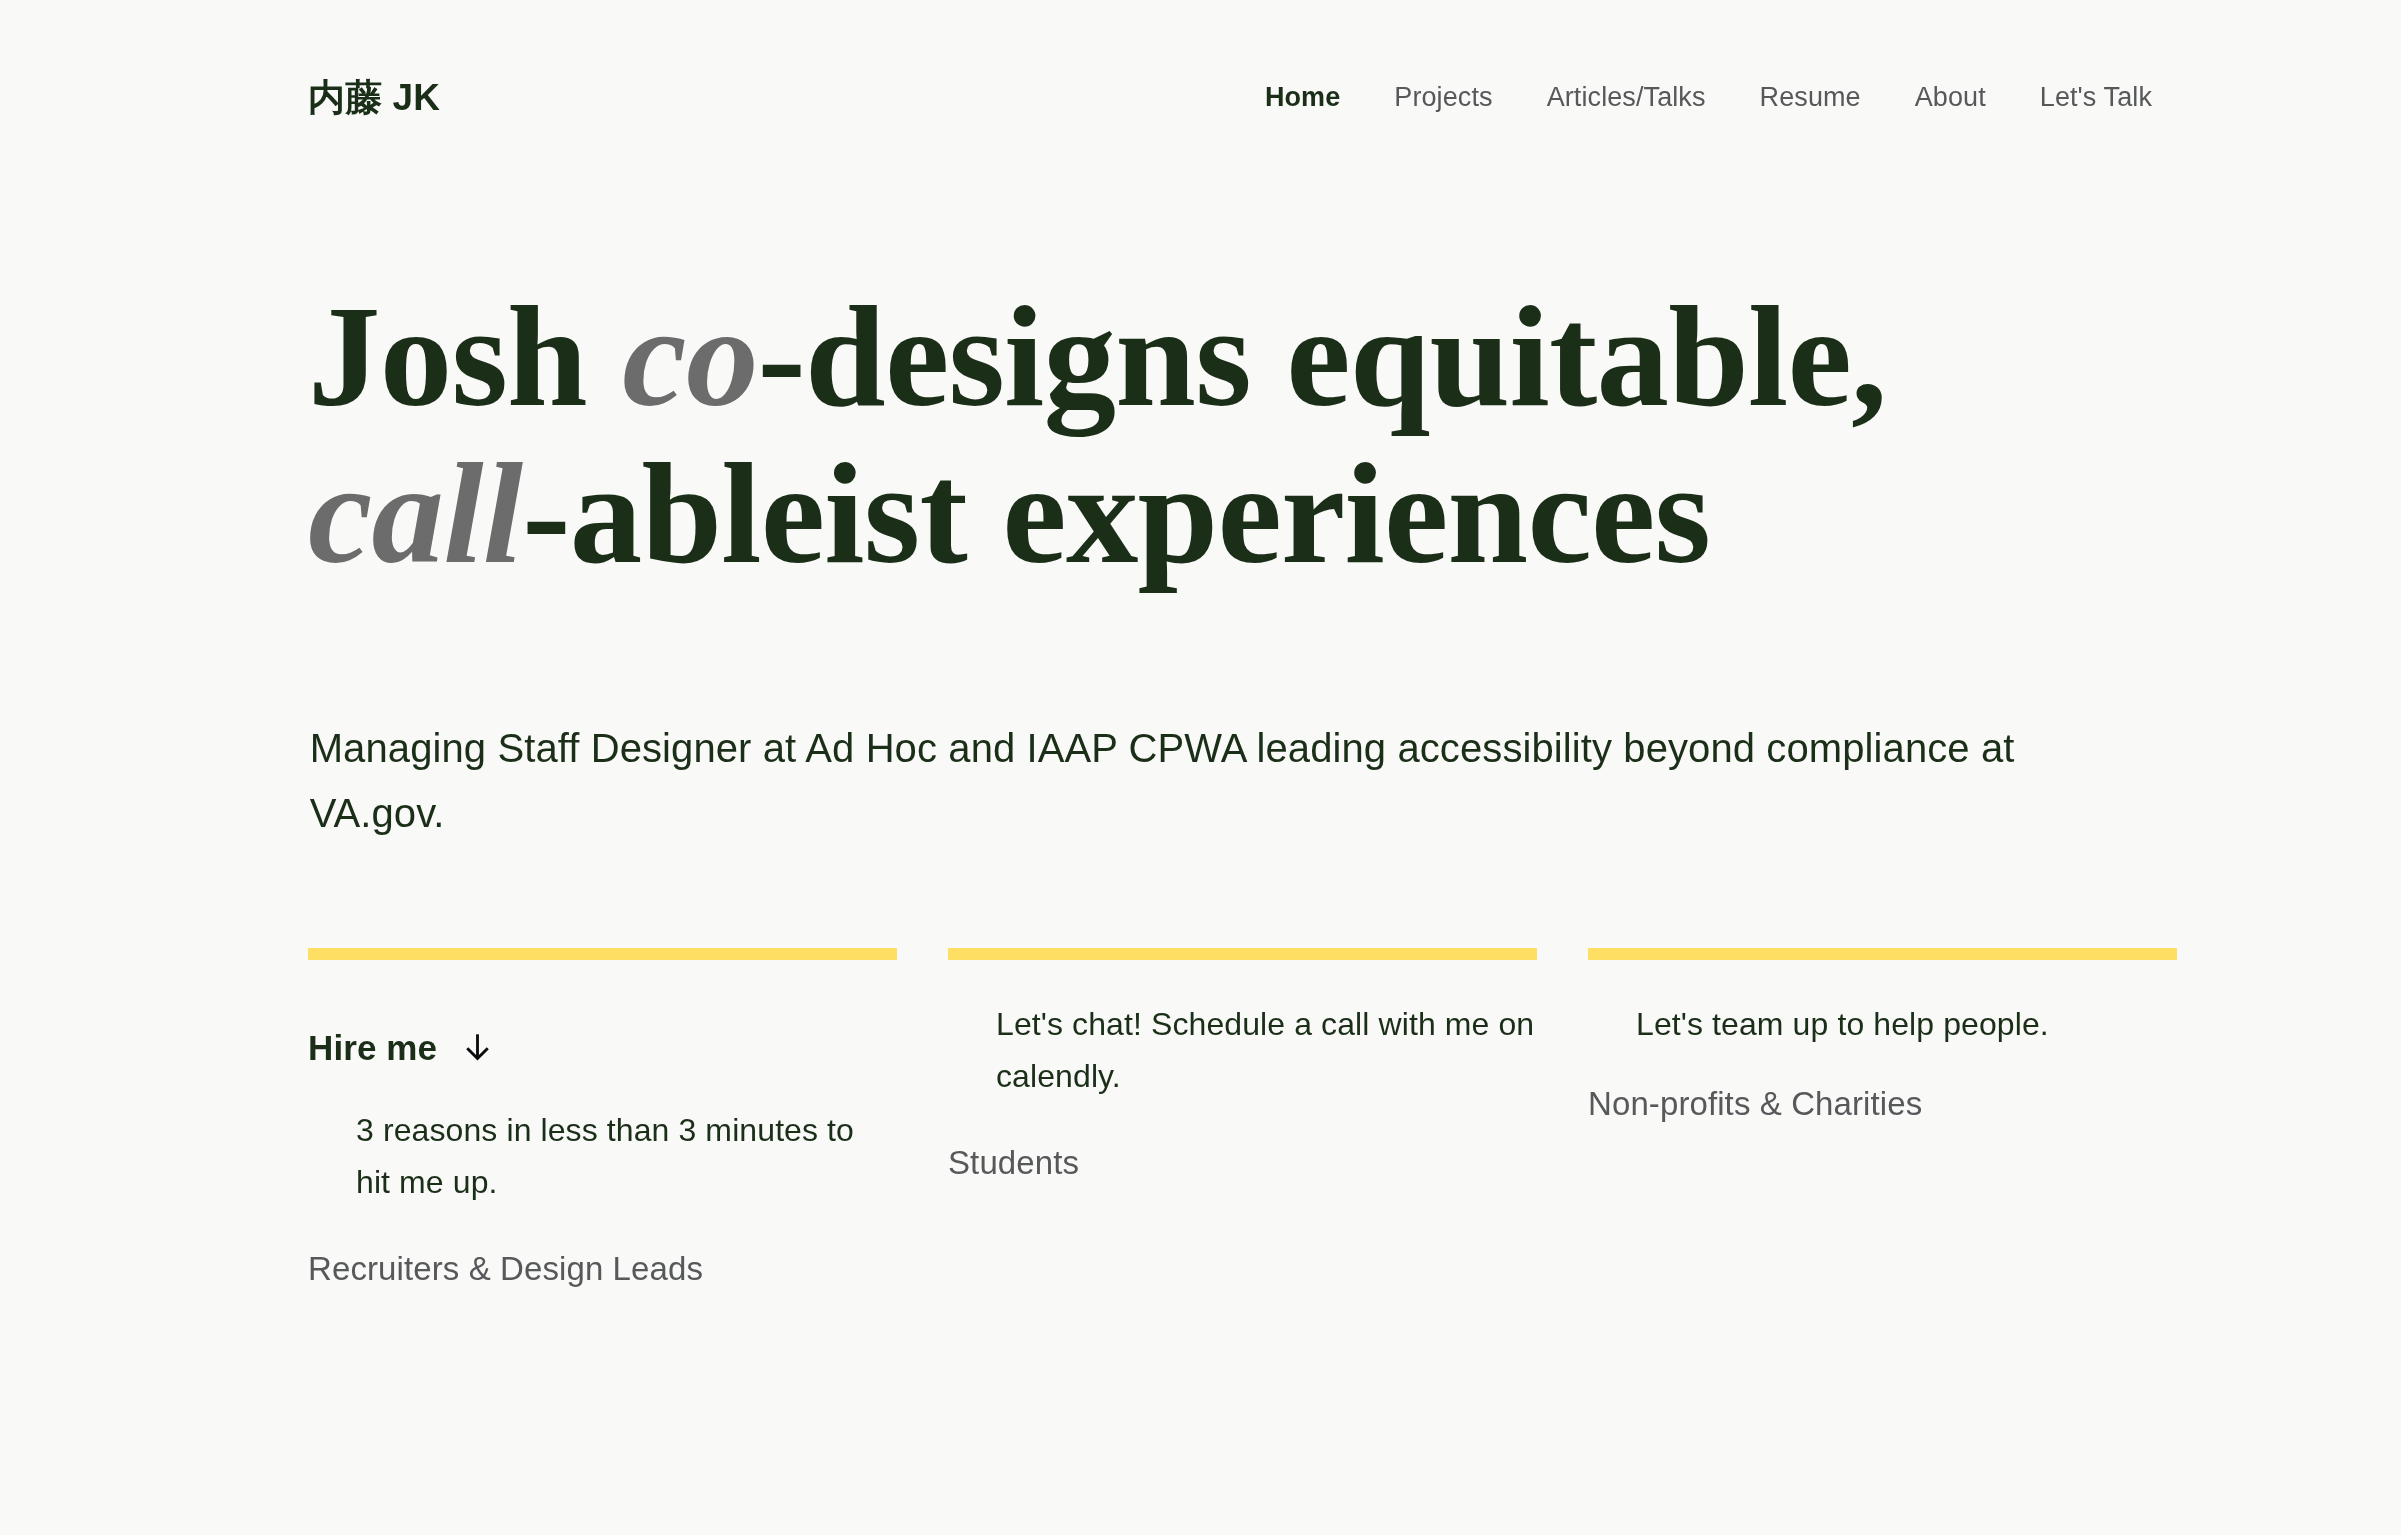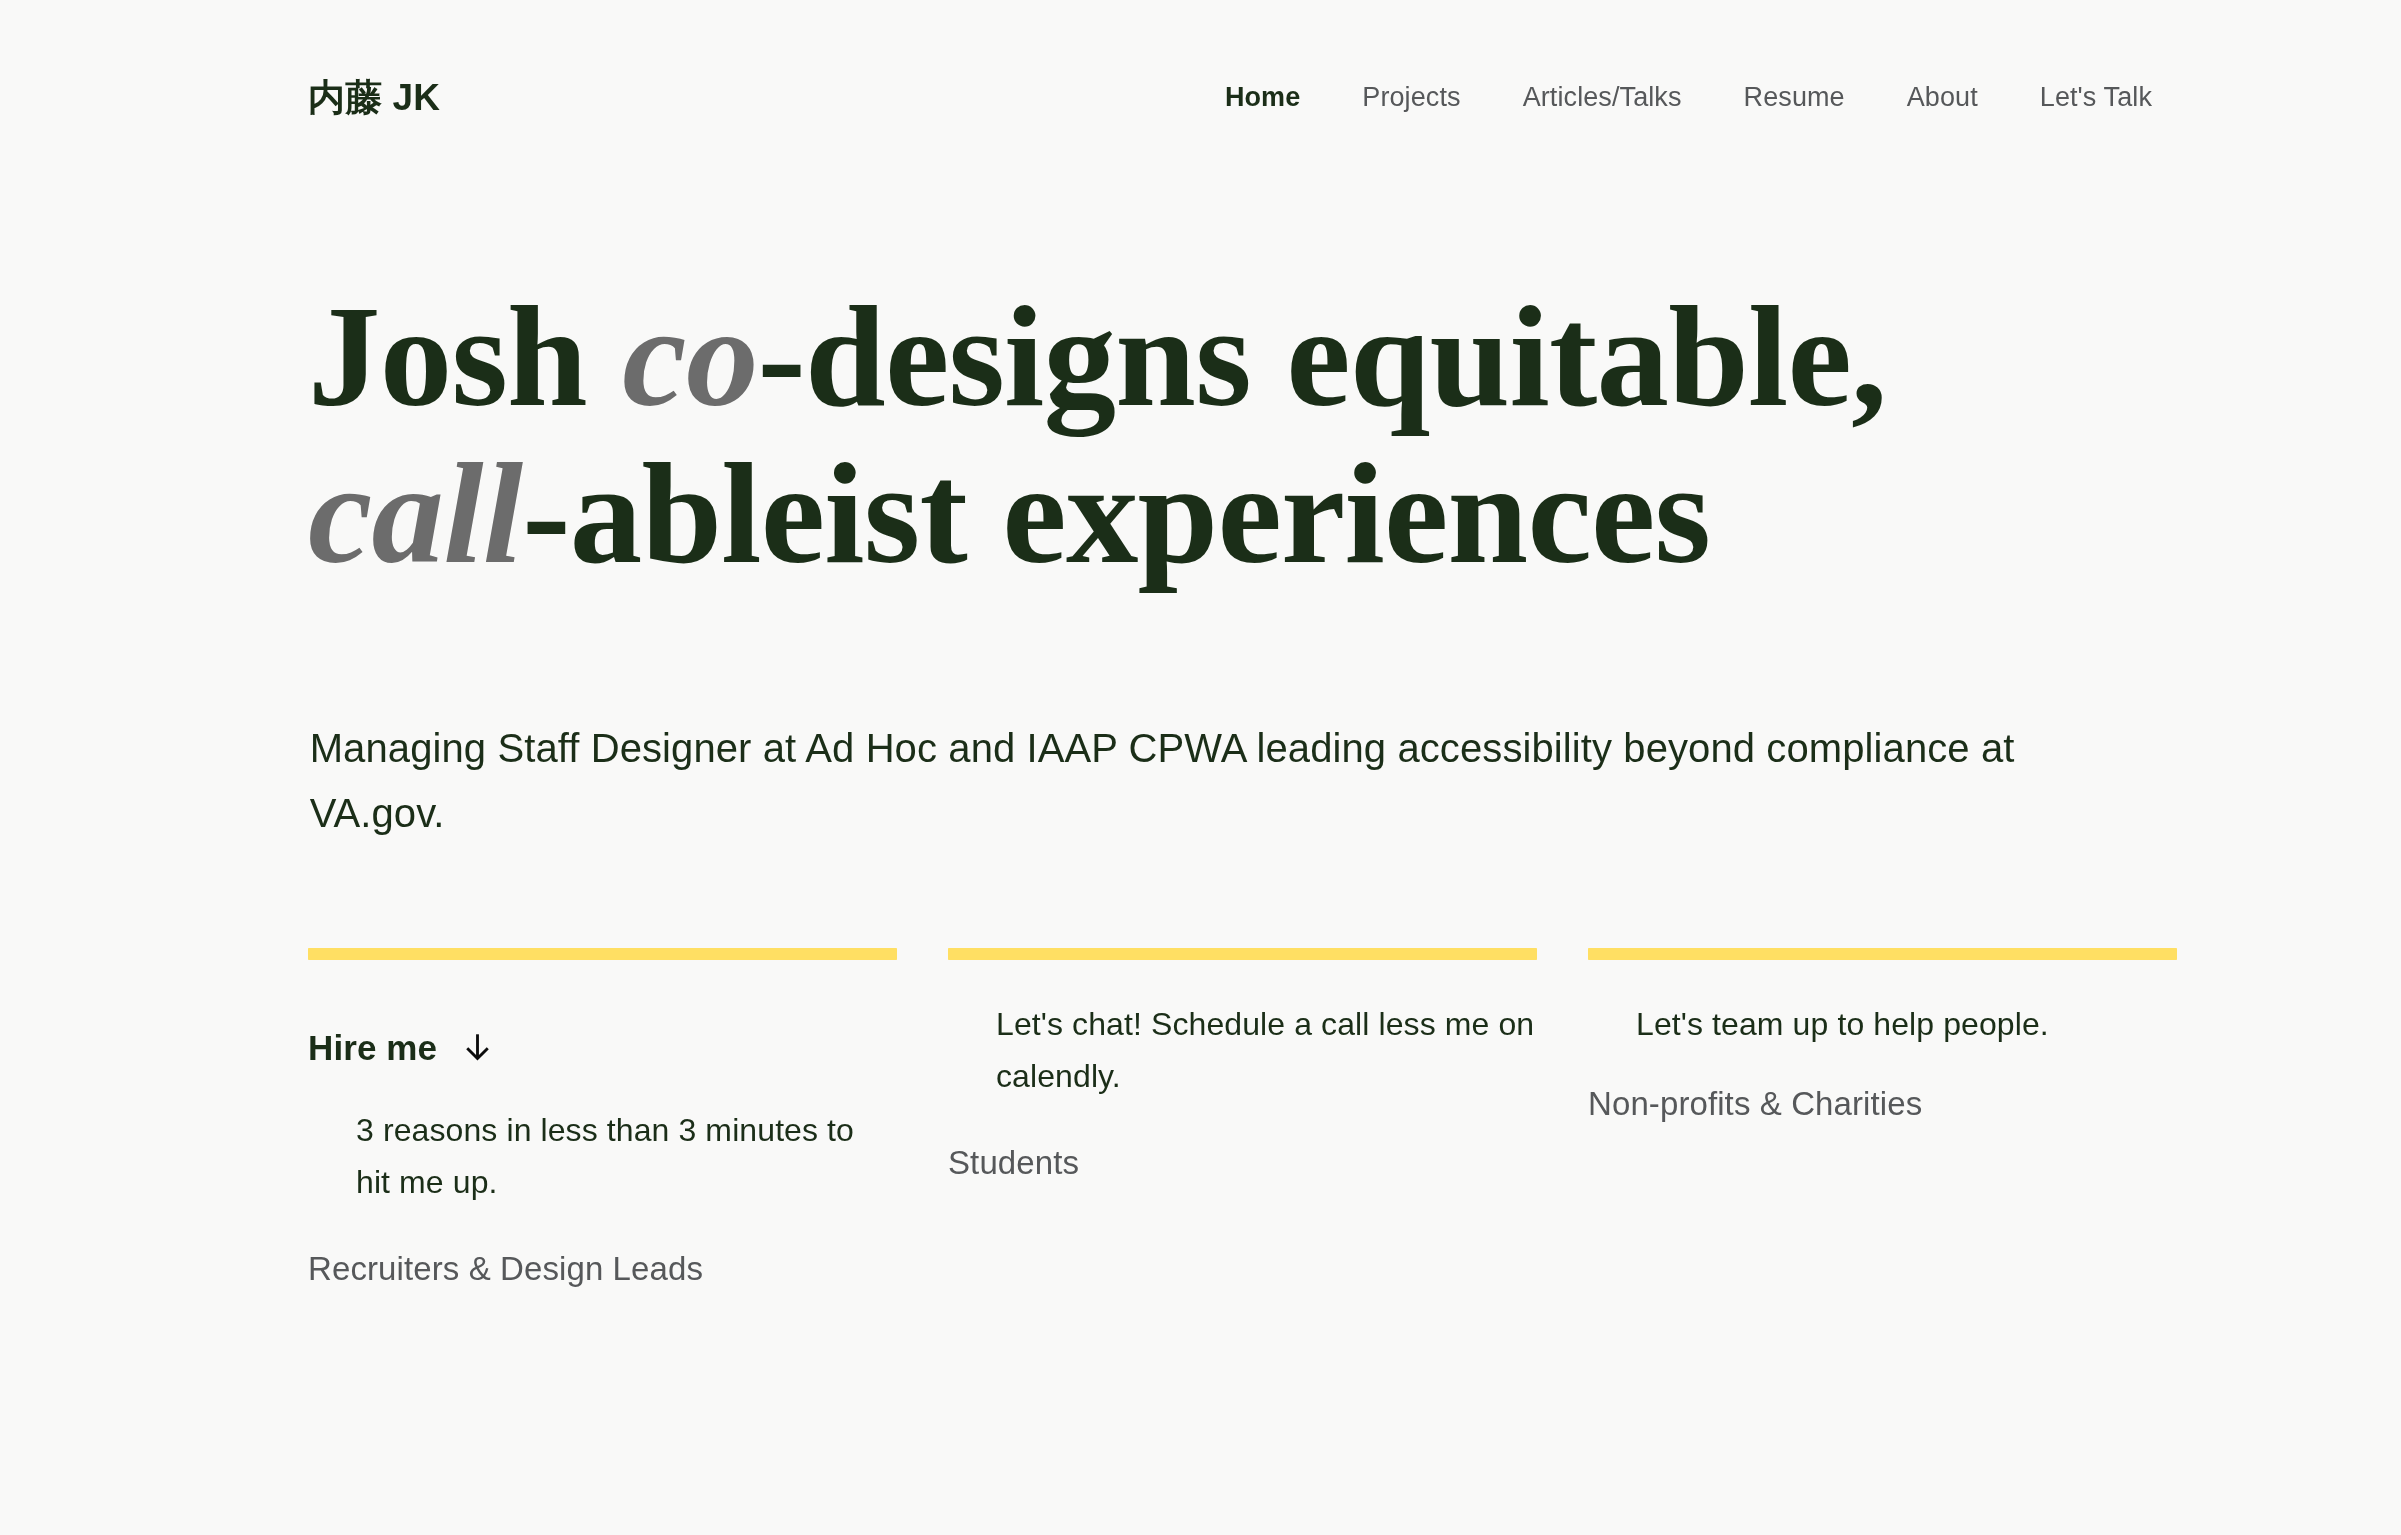--- a/index.html
+++ b/index.html
@@ -55,21 +55,21 @@
   }
   .brand-initials {
     font-size: 37px;
     font-weight: 700;
     color: #1b2e18;
   }
 
   .main-nav {
     display: flex;
     align-items: center;
-    gap: 8px;
+    gap: 0;
   }
   .nav-link {
     font-size: 27px;
     color: #56585a;
     text-decoration: none;
     white-space: nowrap;
     padding: 8.4px 27px;
     line-height: 1;
     letter-spacing: 0.1px;
   }
@@ -231,21 +231,21 @@
             <path d="M11 24 L22 35 L33 24" stroke="#0c0c0c" stroke-width="3.4" stroke-linecap="square" stroke-linejoin="miter" fill="none"></path>
           </svg>
         </span>
       </div>
       <p class="card-body">3 reasons in less than 3 minutes to hit me up.</p>
       <p class="card-audience">Recruiters &amp; Design Leads</p>
     </a>
 
     <a class="card" href="#">
       <div class="card-rule"></div>
-      <p class="card-body">Let's chat! Schedule a call less me on calendly.</p>
+      <p class="card-body">Let's chat! Schedule a call with me on calendly.</p>
       <p class="card-audience">Students</p>
     </a>
 
     <a class="card card--short" href="#">
       <div class="card-rule"></div>
       <p class="card-body">Let's team up to help people.</p>
       <p class="card-audience">Non-profits &amp; Charities</p>
     </a>
 
   </section>

